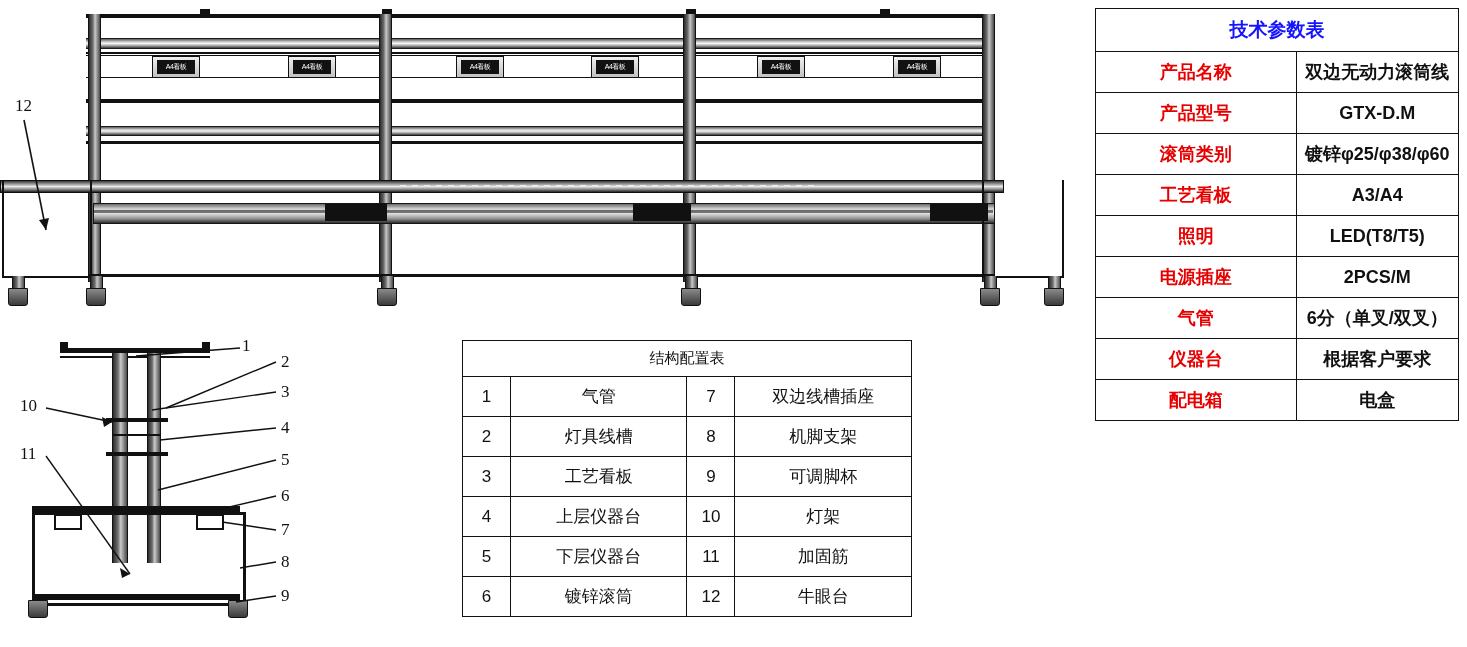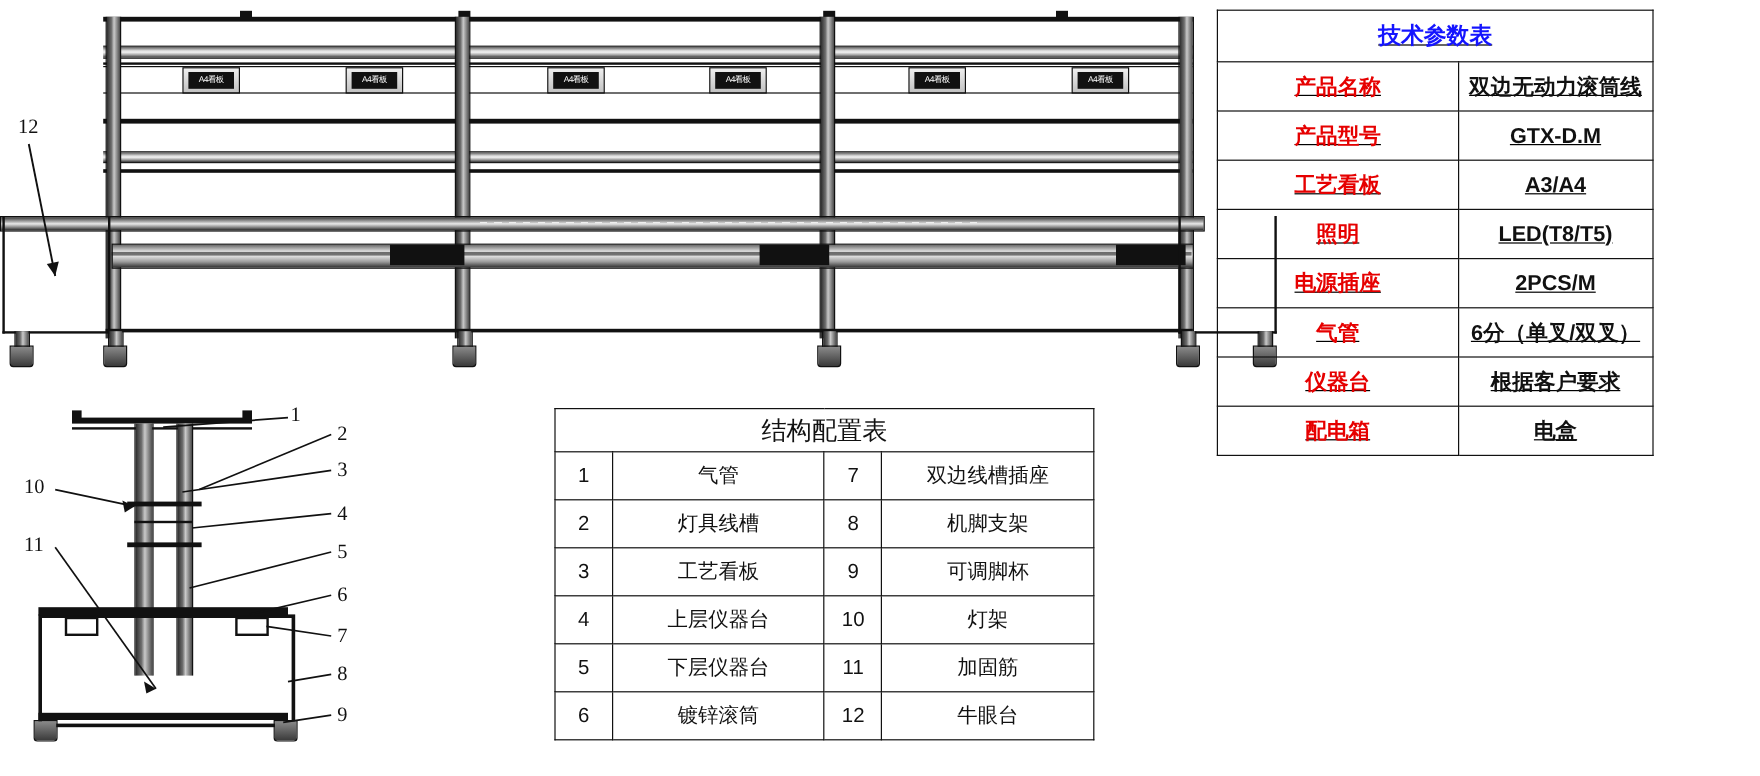--- a/index.html
+++ b/index.html
@@ -68,29 +68,28 @@
     font-family:"Liberation Sans","DejaVu Sans",sans-serif;
   }
   #struct-table td,#struct-table th{
     border:1px solid #111;
     text-align:center;
     font-size:17px;
     color:#111;
     height:37px;
     font-weight:normal;
   }
-  #struct-table .title{font-size:21px;height:33px;margin-top:12px;}
+  #struct-table .title{font-size:15px;height:33px;margin-top:12px;}
   #struct-table .idx{width:38px;}
   #struct-table .nm{width:148px;}
 
   
   #spec-table{
-    position:absolute;left:1014px;top:8px;width:364px;
+    position:absolute;left:1095px;top:8px;width:364px;
     border-collapse:collapse;
-    text-decoration:underline;
   }
   #spec-table td{
     border:1px solid #111;
     height:38px;
     font-size:18px;
     text-align:center;
     color:#111;
   }
   #spec-table td.k{width:118px;color:#e60000;font-weight:bold;}
   #spec-table td.v{font-weight:bold;}
@@ -300,20 +299,24 @@
       </tr>
       <tr>
         <td class="k">产品名称</td>
         <td class="v">双边无动力滚筒线</td>
       </tr>
       <tr>
         <td class="k">产品型号</td>
         <td class="v">GTX-D.M</td>
       </tr>
       <tr>
+        <td class="k">滚筒类别</td>
+        <td class="v">镀锌φ25/φ38/φ60</td>
+      </tr>
+      <tr>
         <td class="k">工艺看板</td>
         <td class="v">A3/A4</td>
       </tr>
       <tr>
         <td class="k">照明</td>
         <td class="v">LED(T8/T5)</td>
       </tr>
       <tr>
         <td class="k">电源插座</td>
         <td class="v">2PCS/M</td>

